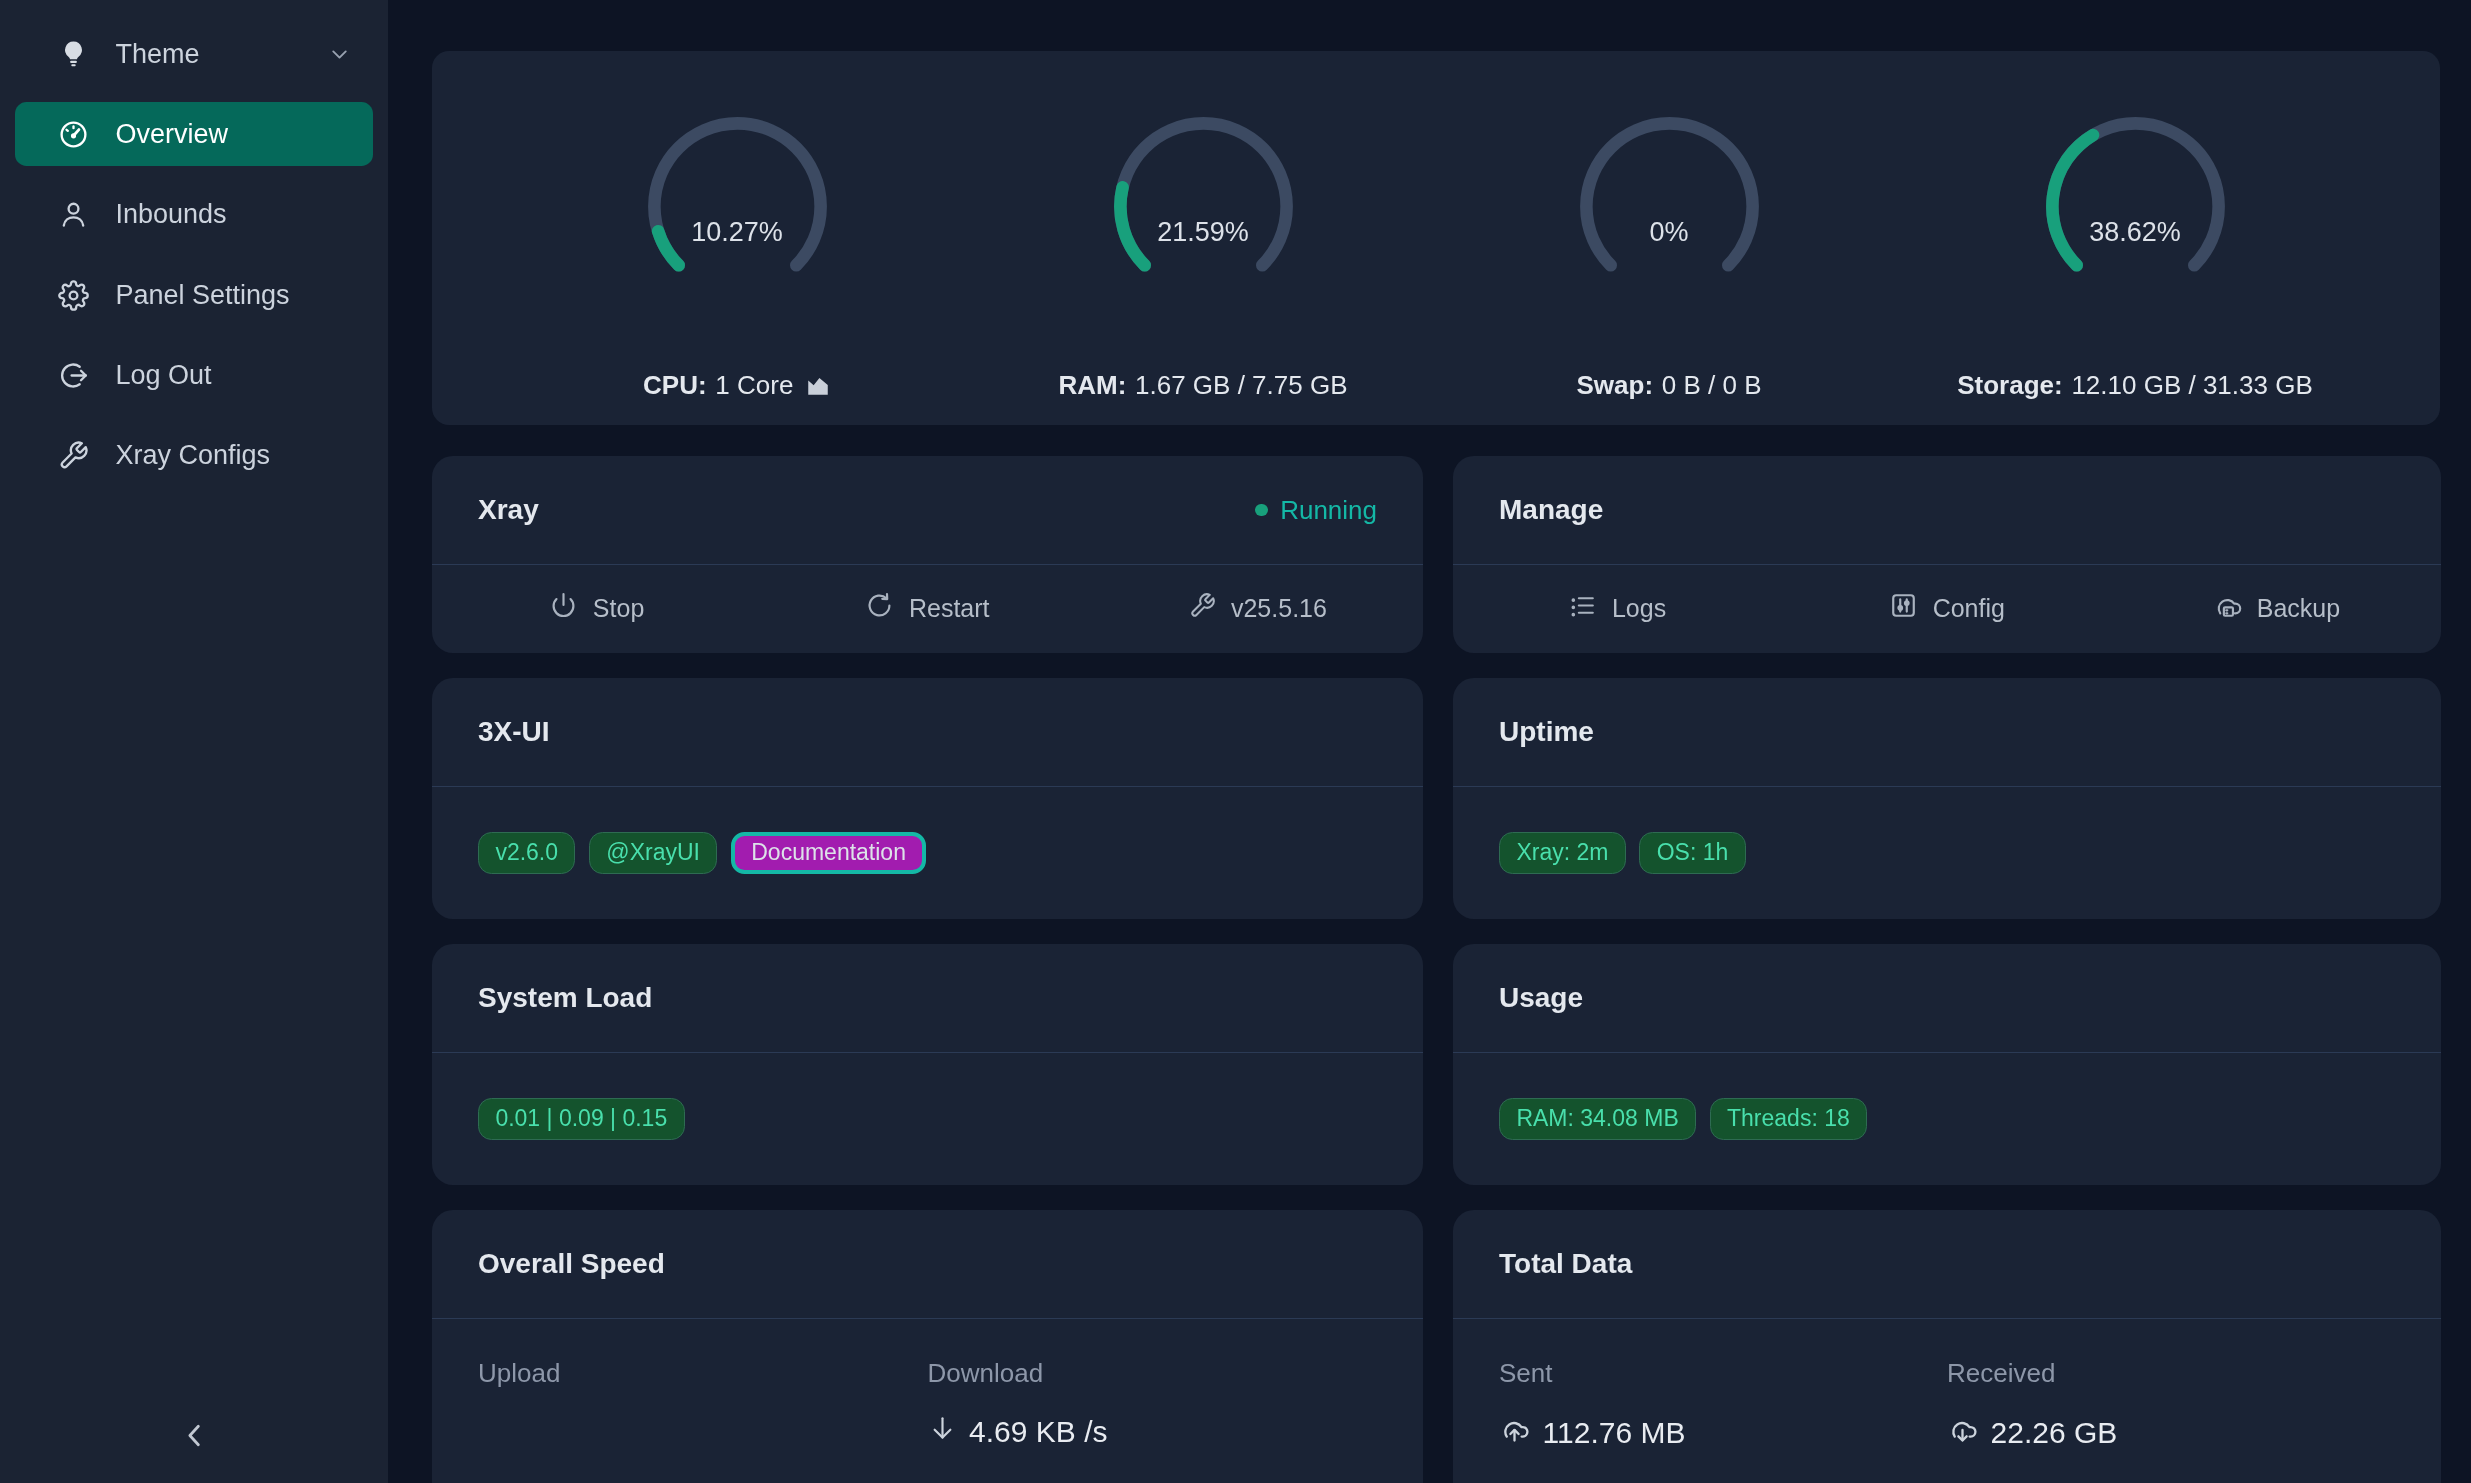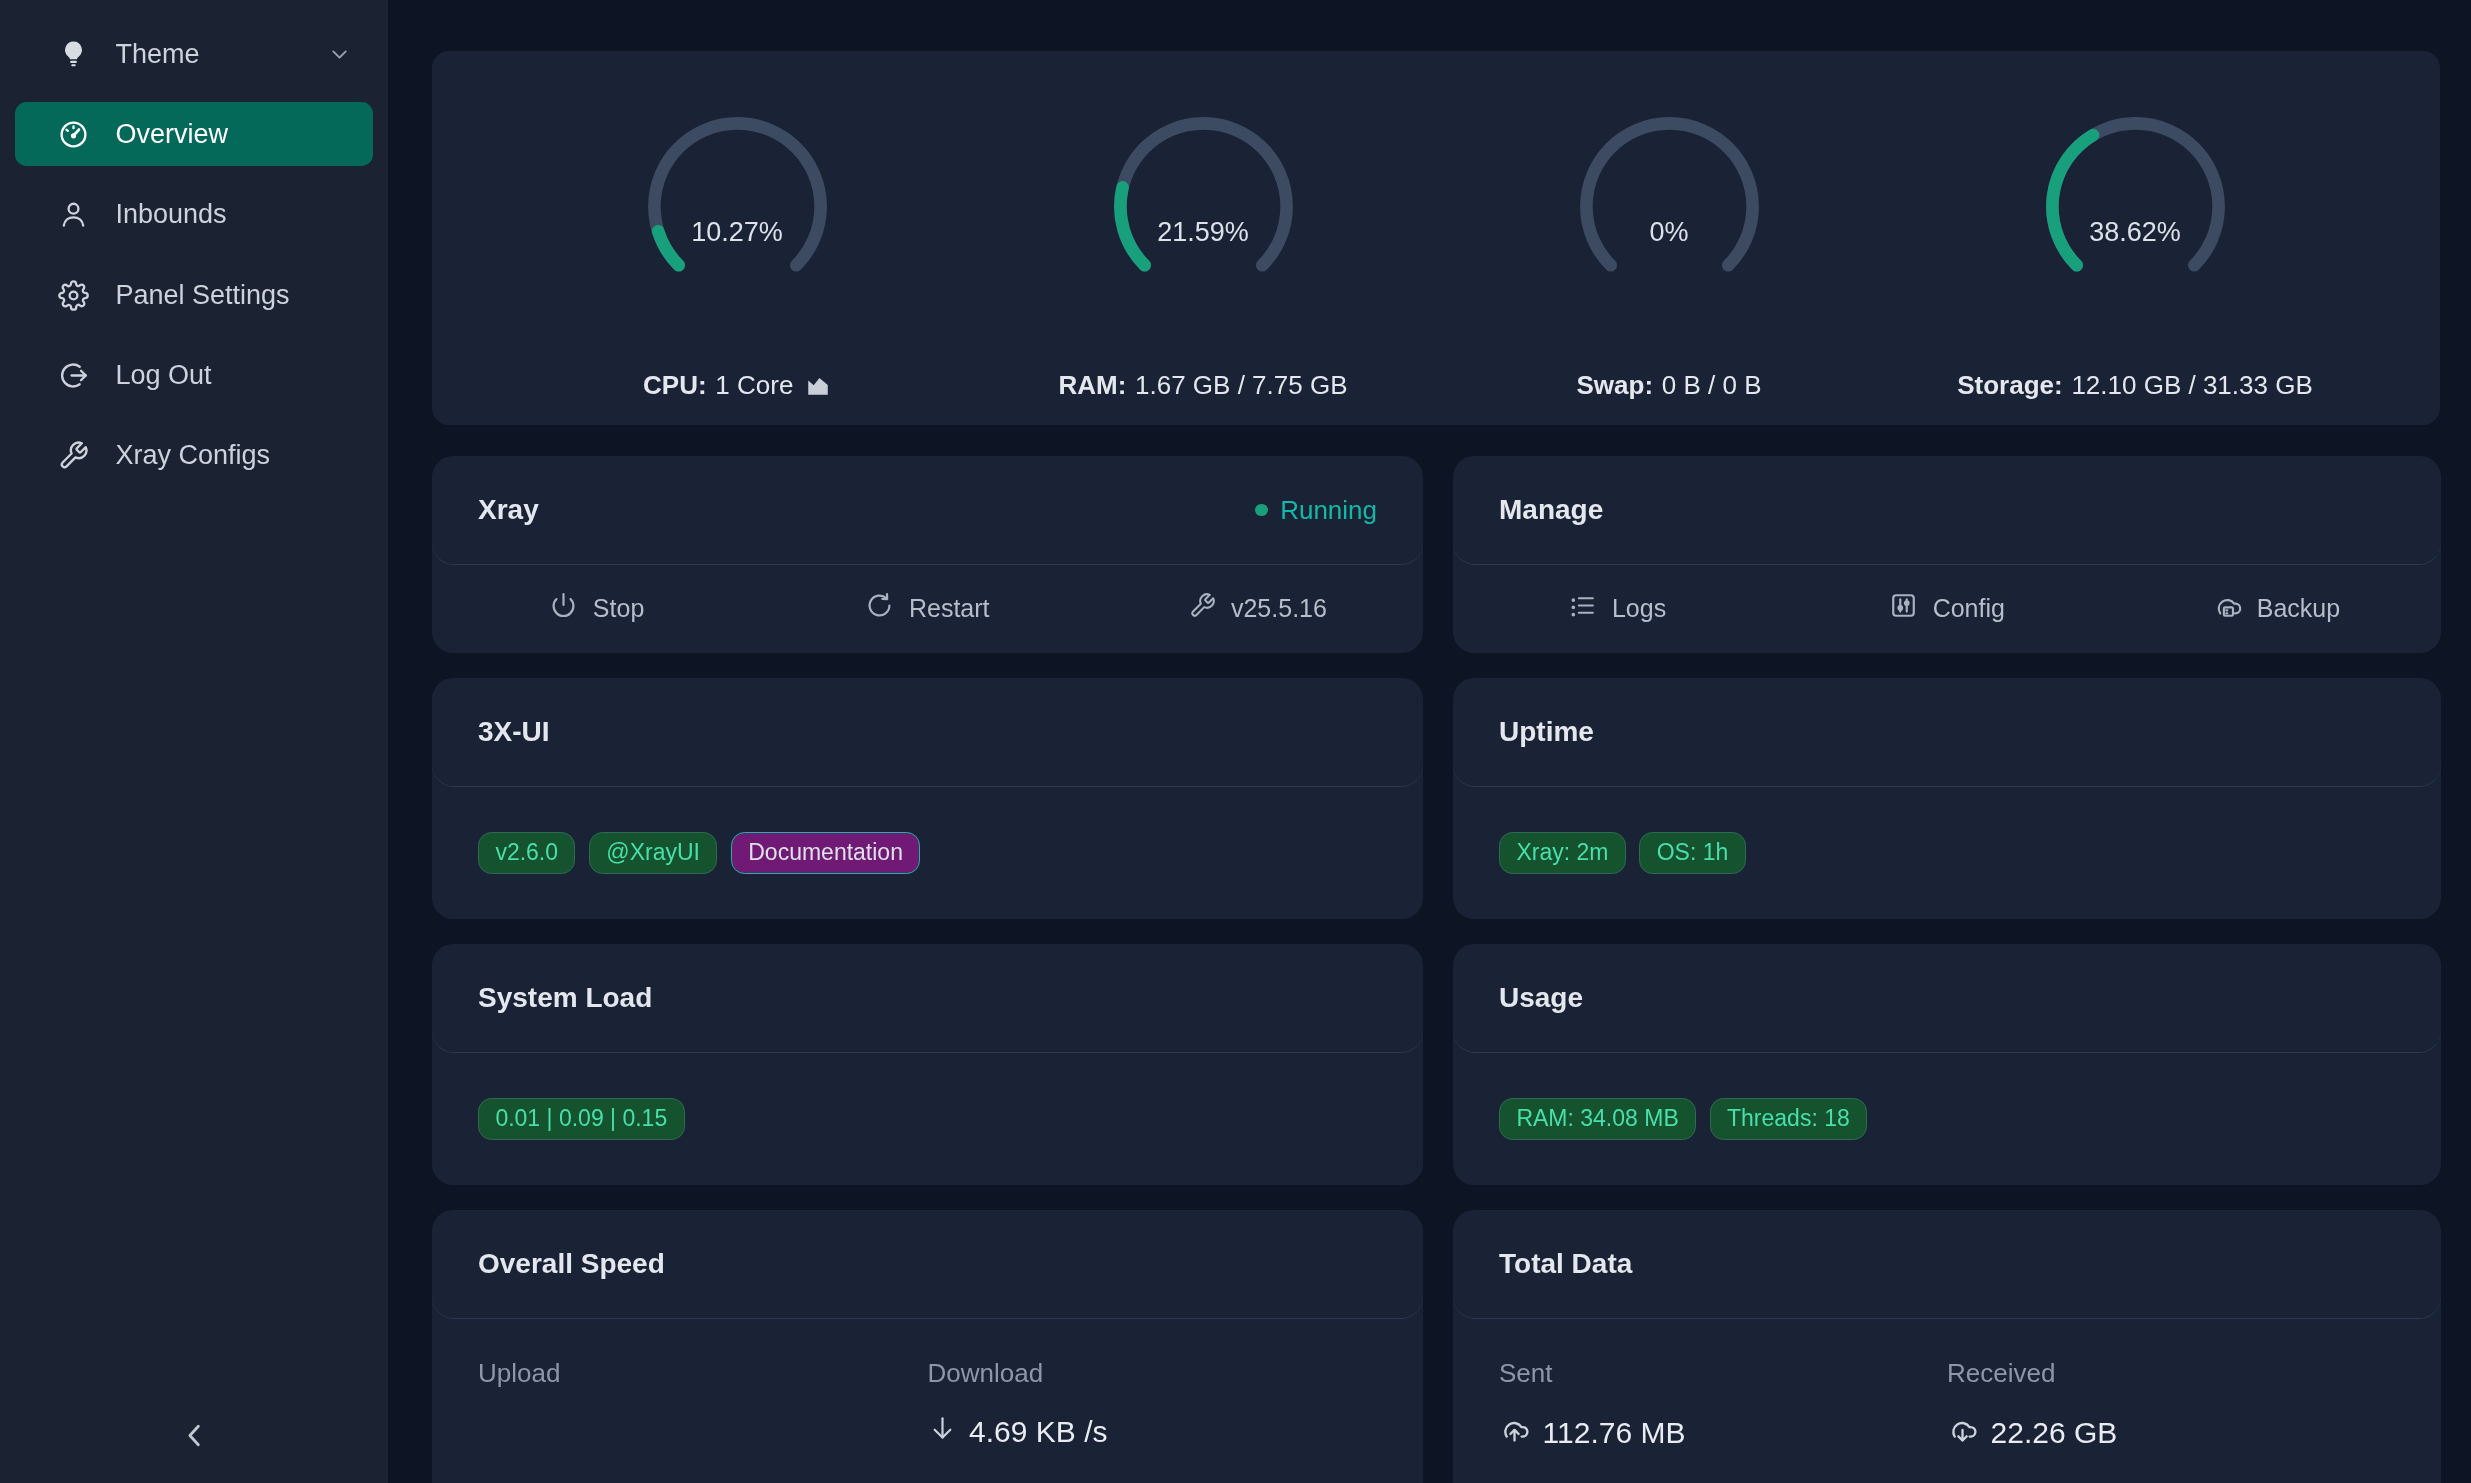--- a/index.html
+++ b/index.html
@@ -39,42 +39,42 @@
     margin-top:62px; font-size:26px; color:#e4e8ee; white-space:nowrap;
     display:flex; align-items:center;
   }
   .gauge-label b { font-weight:700; }
   .gauge-label .rest { margin-left:8.7px; font-weight:400; }
   .chart-ic { margin-left:11.6px; color:#c9cfd9; display:flex; cursor:pointer; }
   
   .row { display:grid; grid-template-columns:991px 988px; column-gap:30px; margin-bottom:25px; }
   .panel-header {
     height:109px; display:flex; align-items:center; justify-content:space-between;
-    padding:0 46px; border-bottom:1px solid #2b3a55;border-radius:22px;
+    padding:0 46px; border-bottom:1px solid #2b3a55;
   }
   .panel-title { font-size:28px; font-weight:700; color:#e4e8ee; }
   .status { display:flex; align-items:center; font-size:26px; color:#14b8a6;text-align:right; }
   .status-dot { width:12.6px; height:12.6px; border-radius:50%; background:#18a07c; margin-right:12.6px; }
   .card-sm { height:197px; }
   .card-md { height:241px; }
   .card-lg { height:319px; }
   .btn-row { display:flex; height:87px; align-items:center; }
   .seg-btn {
     flex:1; display:flex; align-items:center; justify-content:center; gap:14.5px;
     color:#b6bec9; font-size:25px; cursor:pointer;
   }
   .seg-btn svg { color:#a9b2bf; }
   .vdiv { width:1px; background:#2d3b57; margin:21px 0; }
   .tag-row { height:131px; display:flex; align-items:center; padding:0 46px; }
   .tag {
     height:42px; display:inline-flex; align-items:center; padding:0 16.4px;
     border-radius:13.5px; font-size:23px; margin-right:13.5px; white-space:nowrap;
   }
   .tag.green { background:#14532d; border:1px solid #2e6b52; color:#49dfac; }
-  .tag.gray  { background:#701a75; border:1px solid #14b8a6; color:#dde2e9; }
+  .tag.gray  { background:#a21caf; border:4px solid #14b8a6; color:#dde2e9; }
   .stats-body { display:grid; grid-template-columns:1fr 1fr; padding:39px 46px 0 46px; }
   .stat-label { font-size:26px; color:#8d97a9; margin-bottom:25px; }
   .stat-value { font-size:30px; color:#e9ecf1; display:flex; align-items:center; gap:12.6px; }
   .stat-value svg { color:#ccd3dc; }
   svg.ic { fill:none; stroke:currentColor; stroke-width:1.8; stroke-linecap:round; stroke-linejoin:round; }
 </style>
 </head>
 <body>
 
 <aside class="sidebar">

